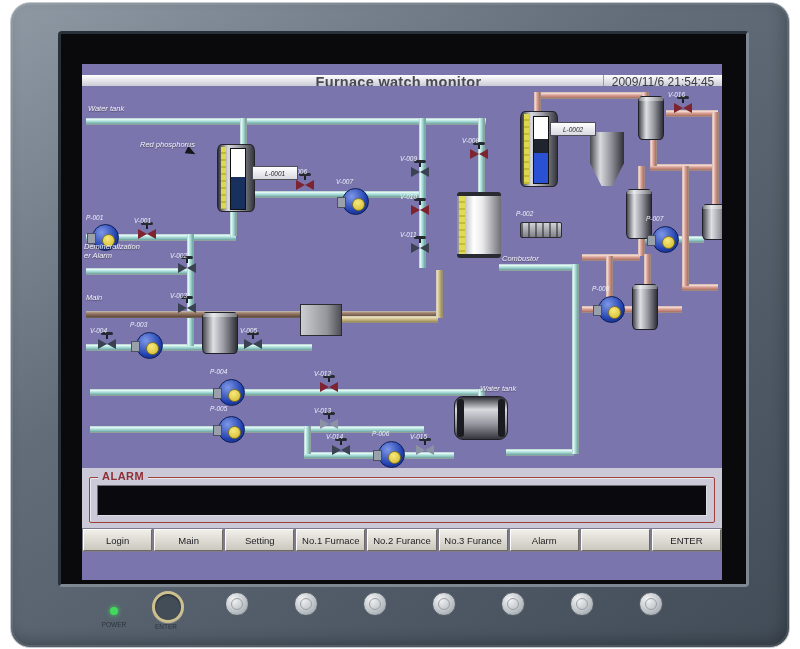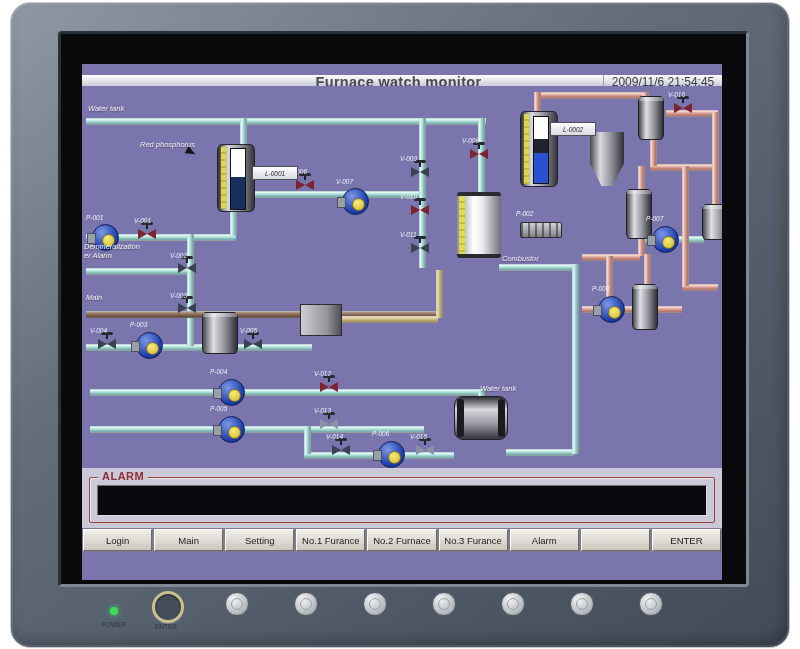--- a/index.html
+++ b/index.html
@@ -304,22 +304,22 @@
           <div class="alarm-frame">
             <span class="alarm-label">ALARM</span>
             <div class="alarm-screen"></div>
           </div>
         </div>
 
         <div class="btnrow" id="btnrow">
             <div class="hmibtn">Login</div>
             <div class="hmibtn">Main</div>
             <div class="hmibtn">Setting</div>
-            <div class="hmibtn">No.1 Furance</div>
-            <div class="hmibtn">No.2 Furnace</div>
+            <div class="hmibtn">No.1 Furnace</div>
+            <div class="hmibtn">No.2 Furance</div>
             <div class="hmibtn">No.3 Furance</div>
             <div class="hmibtn">Alarm</div>
             <div class="hmibtn"></div>
             <div class="hmibtn">ENTER</div>
           </div>
 
       </div>
     </div>
 
     <div class="led"></div>

